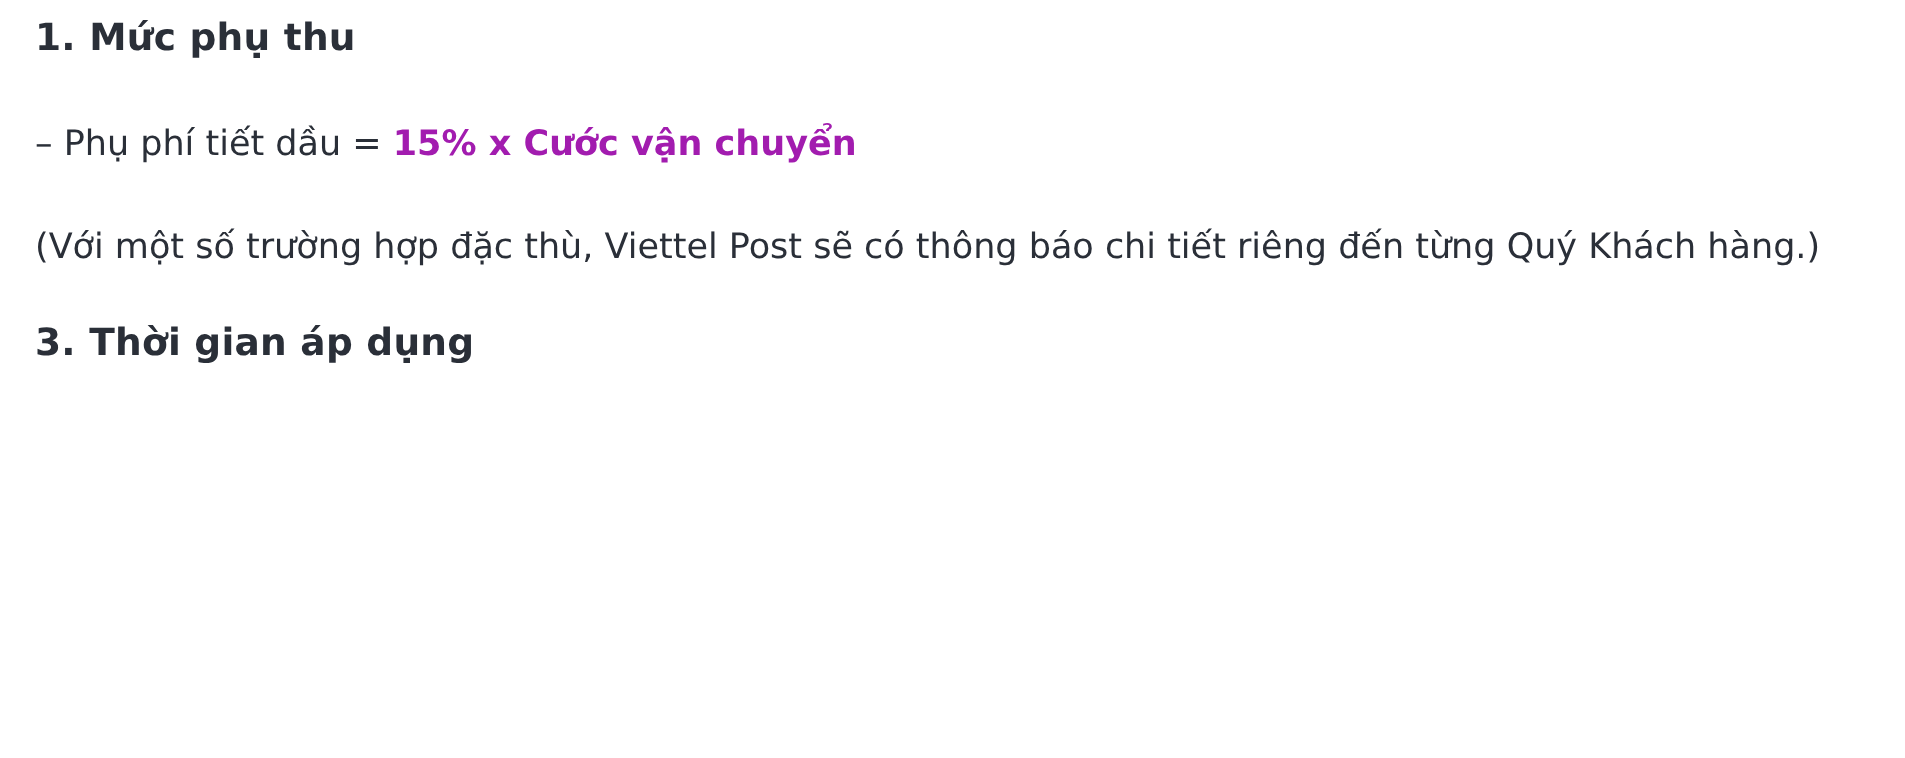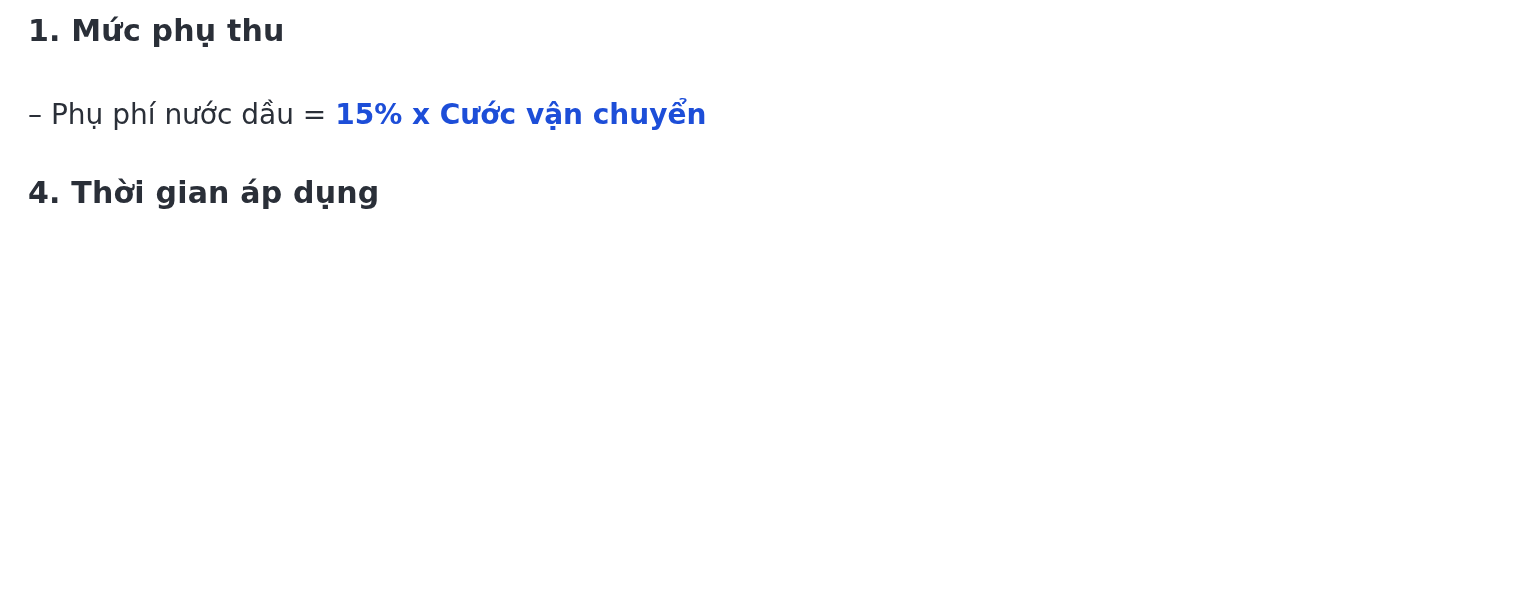--- a/index.html
+++ b/index.html
@@ -42,21 +42,22 @@
     font-weight: 700;
   }
 </style>
 </head>
 <body>
 
 <main class="doc" style="color: rgb(42, 47, 56); background: rgb(255, 255, 255);">
 
   <h2>1. Mức phụ thu</h2>
 
-  <p><span>– Phụ phí nước dầu = </span><span class="highlight" style="color: #1d4ed8;">15% x Cước vận chuyển</span></p>
+  <p><span>– Phụ phí tiết dầu = </span><span class="highlight" style="color: #a21caf;">15% x Cước vận chuyển</span></p>
+
+  <p class="note">(Với một số trường hợp đặc thù, Viettel Post sẽ có thông báo chi tiết riêng đến từng Quý Khách hàng.)</p>
 
 
 
-
-  <h2 class="mid">4. Thời gian áp dụng</h2>
+  <h2 class="mid">3. Thời gian áp dụng</h2>
 
 
 </main>
 
 </body></html>

